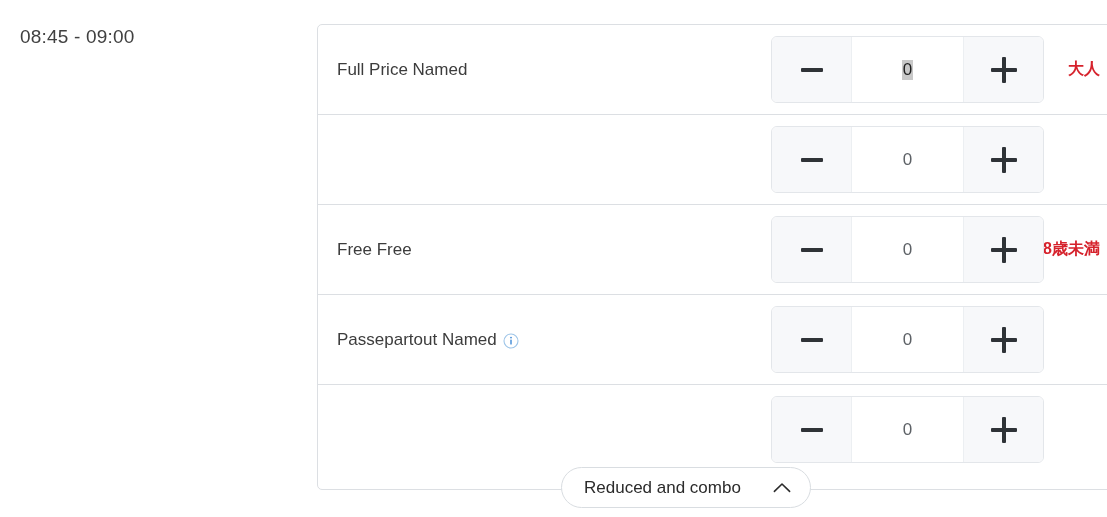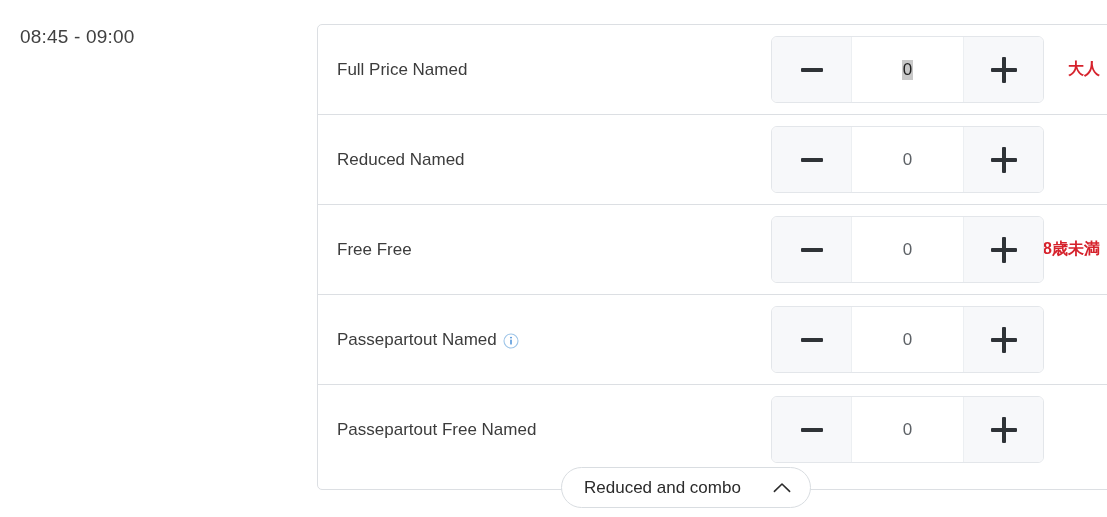--- a/index.html
+++ b/index.html
@@ -211,23 +211,20 @@
       <div class="step-value selected">
         <span>0</span>
       </div>
       <button class="step-btn plus">
         <span class="glyph-plus"></span>
       </button>
     </div>
   </div>
 
   <div class="ticket-row">
-    <div class="row-label">
-      <span>Reduced Named</span>
-    </div>
     <div class="row-annotation"></div>
     <div class="row-price">6,00 €</div>
     <div class="stepper">
       <button class="step-btn minus">
         <span class="glyph-minus"></span>
       </button>
       <div class="step-value">
         <span>0</span>
       </div>
       <button class="step-btn plus">
@@ -275,23 +272,20 @@
       <div class="step-value">
         <span>0</span>
       </div>
       <button class="step-btn plus">
         <span class="glyph-plus"></span>
       </button>
     </div>
   </div>
 
   <div class="ticket-row">
-    <div class="row-label">
-      <span>Passepartout Free Named</span>
-    </div>
     <div class="row-annotation"></div>
     <div class="row-price">4,00 €</div>
     <div class="stepper">
       <button class="step-btn minus">
         <span class="glyph-minus"></span>
       </button>
       <div class="step-value">
         <span>0</span>
       </div>
       <button class="step-btn plus">

